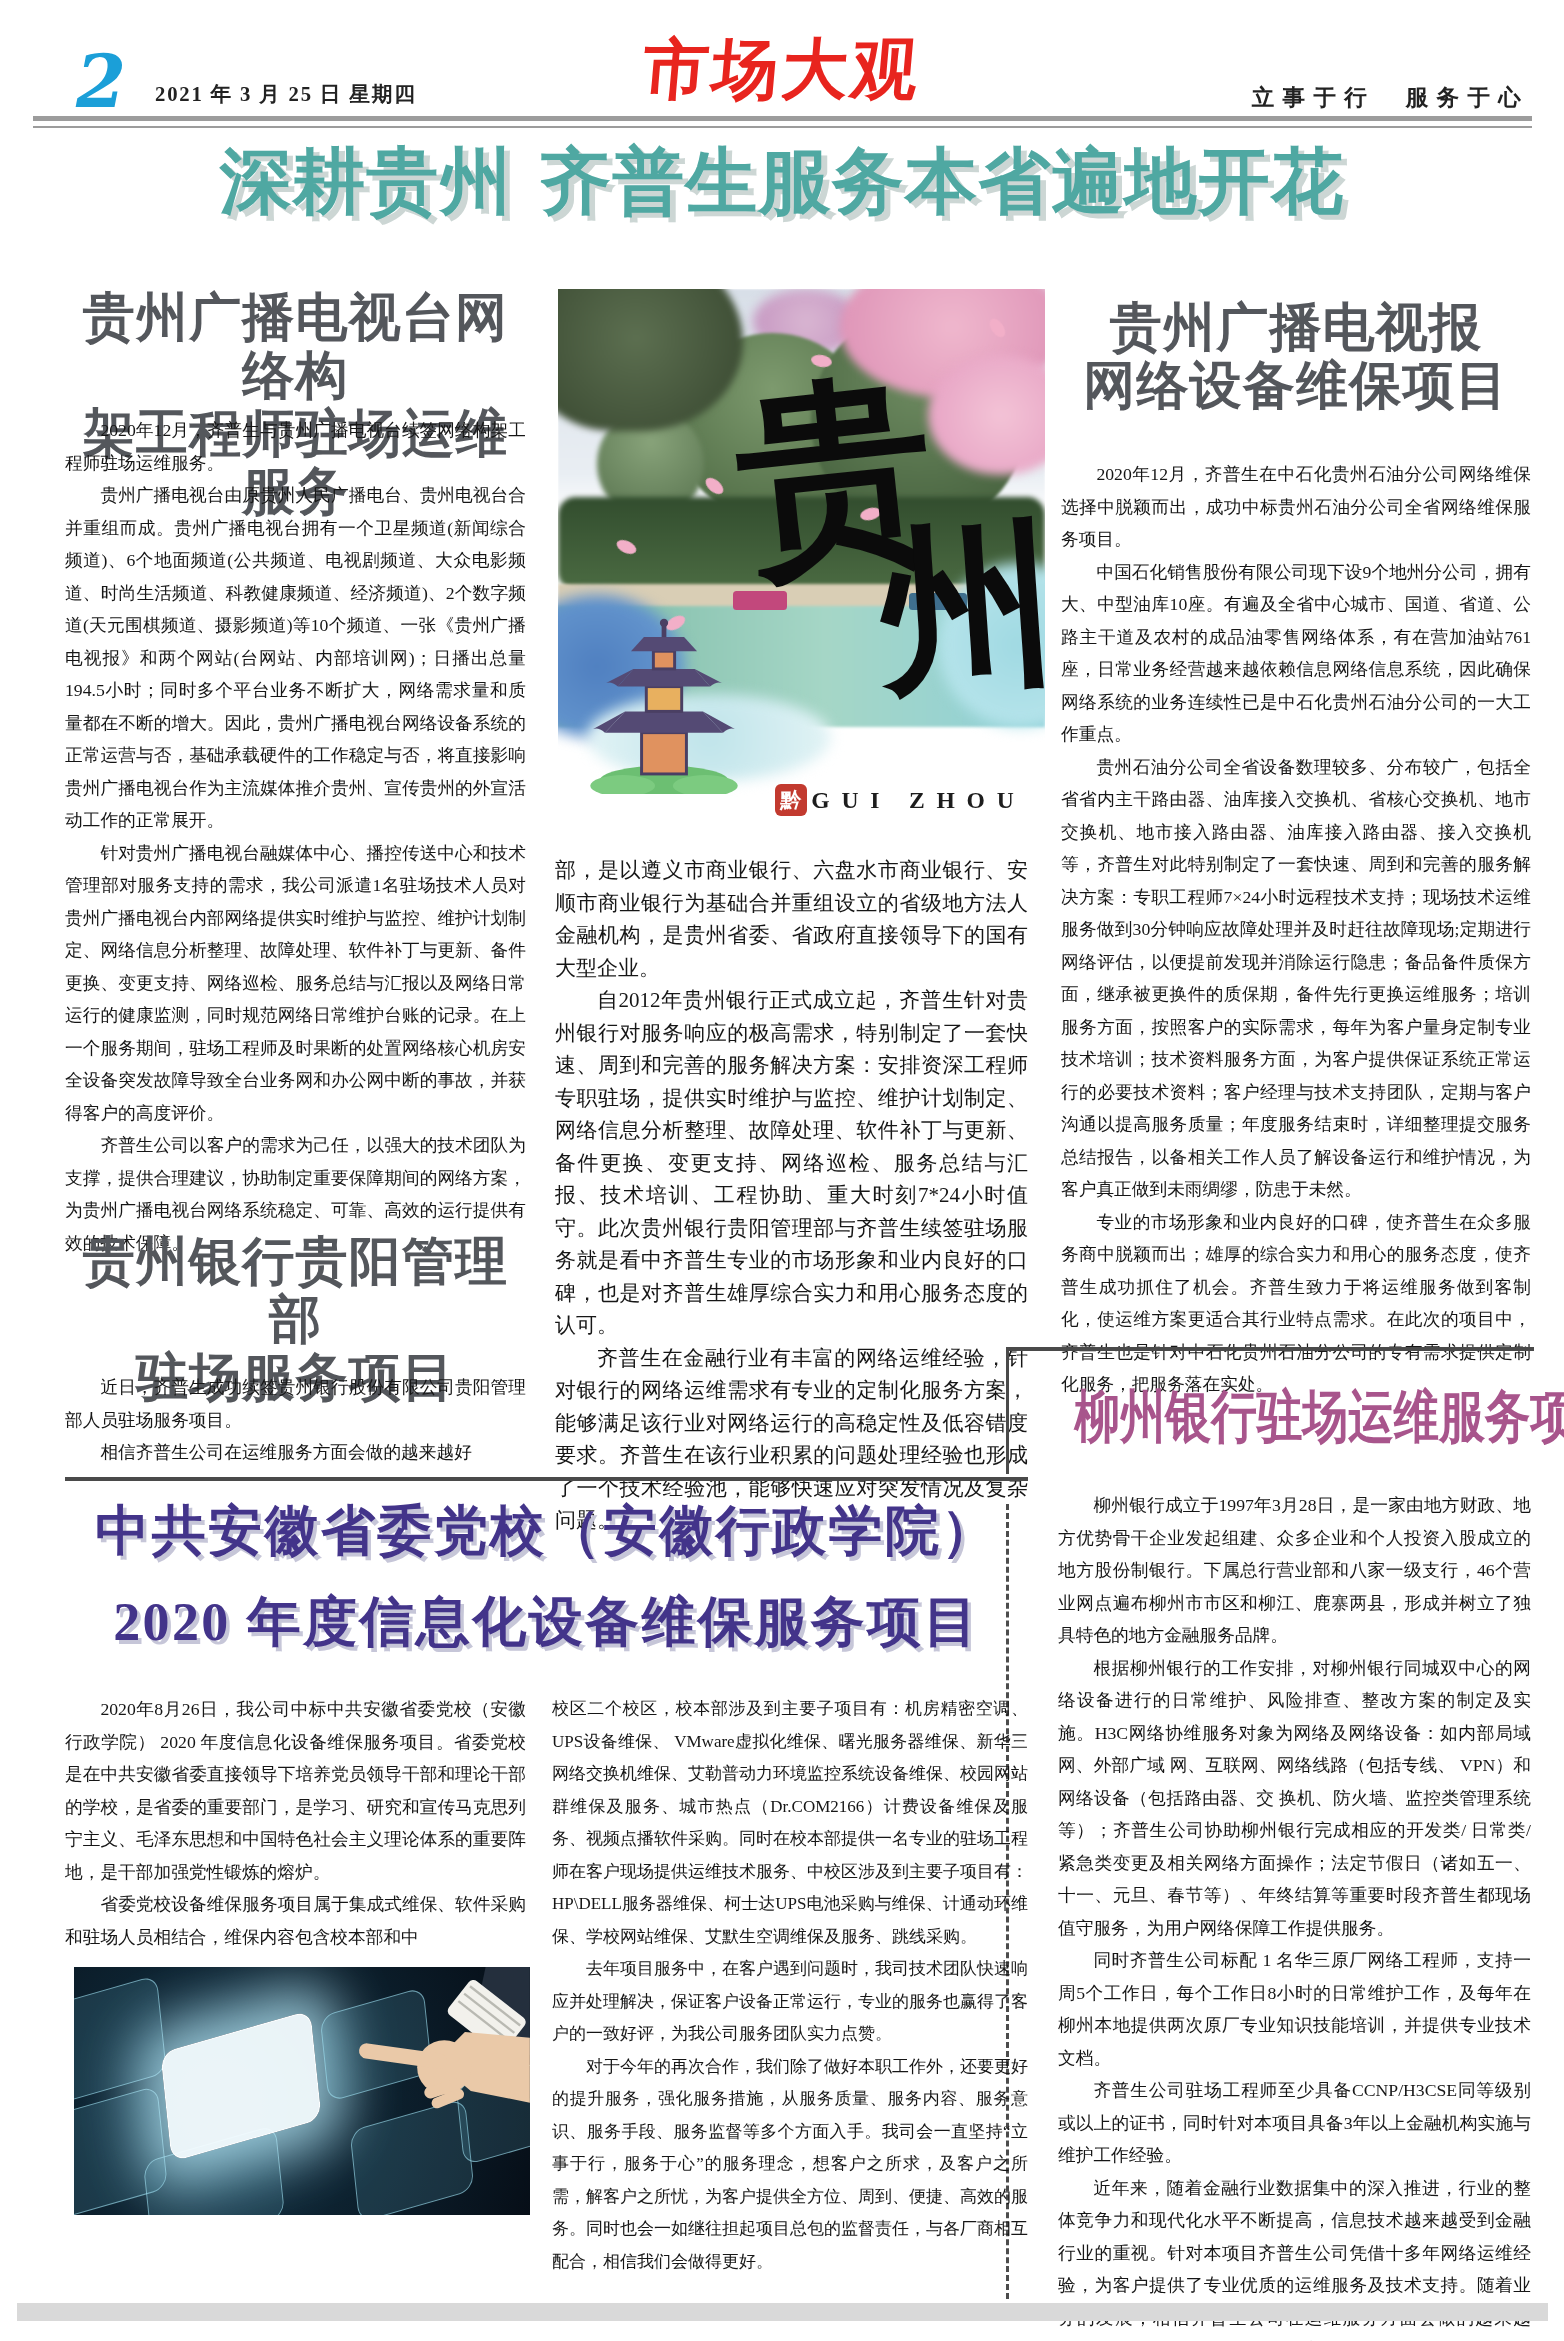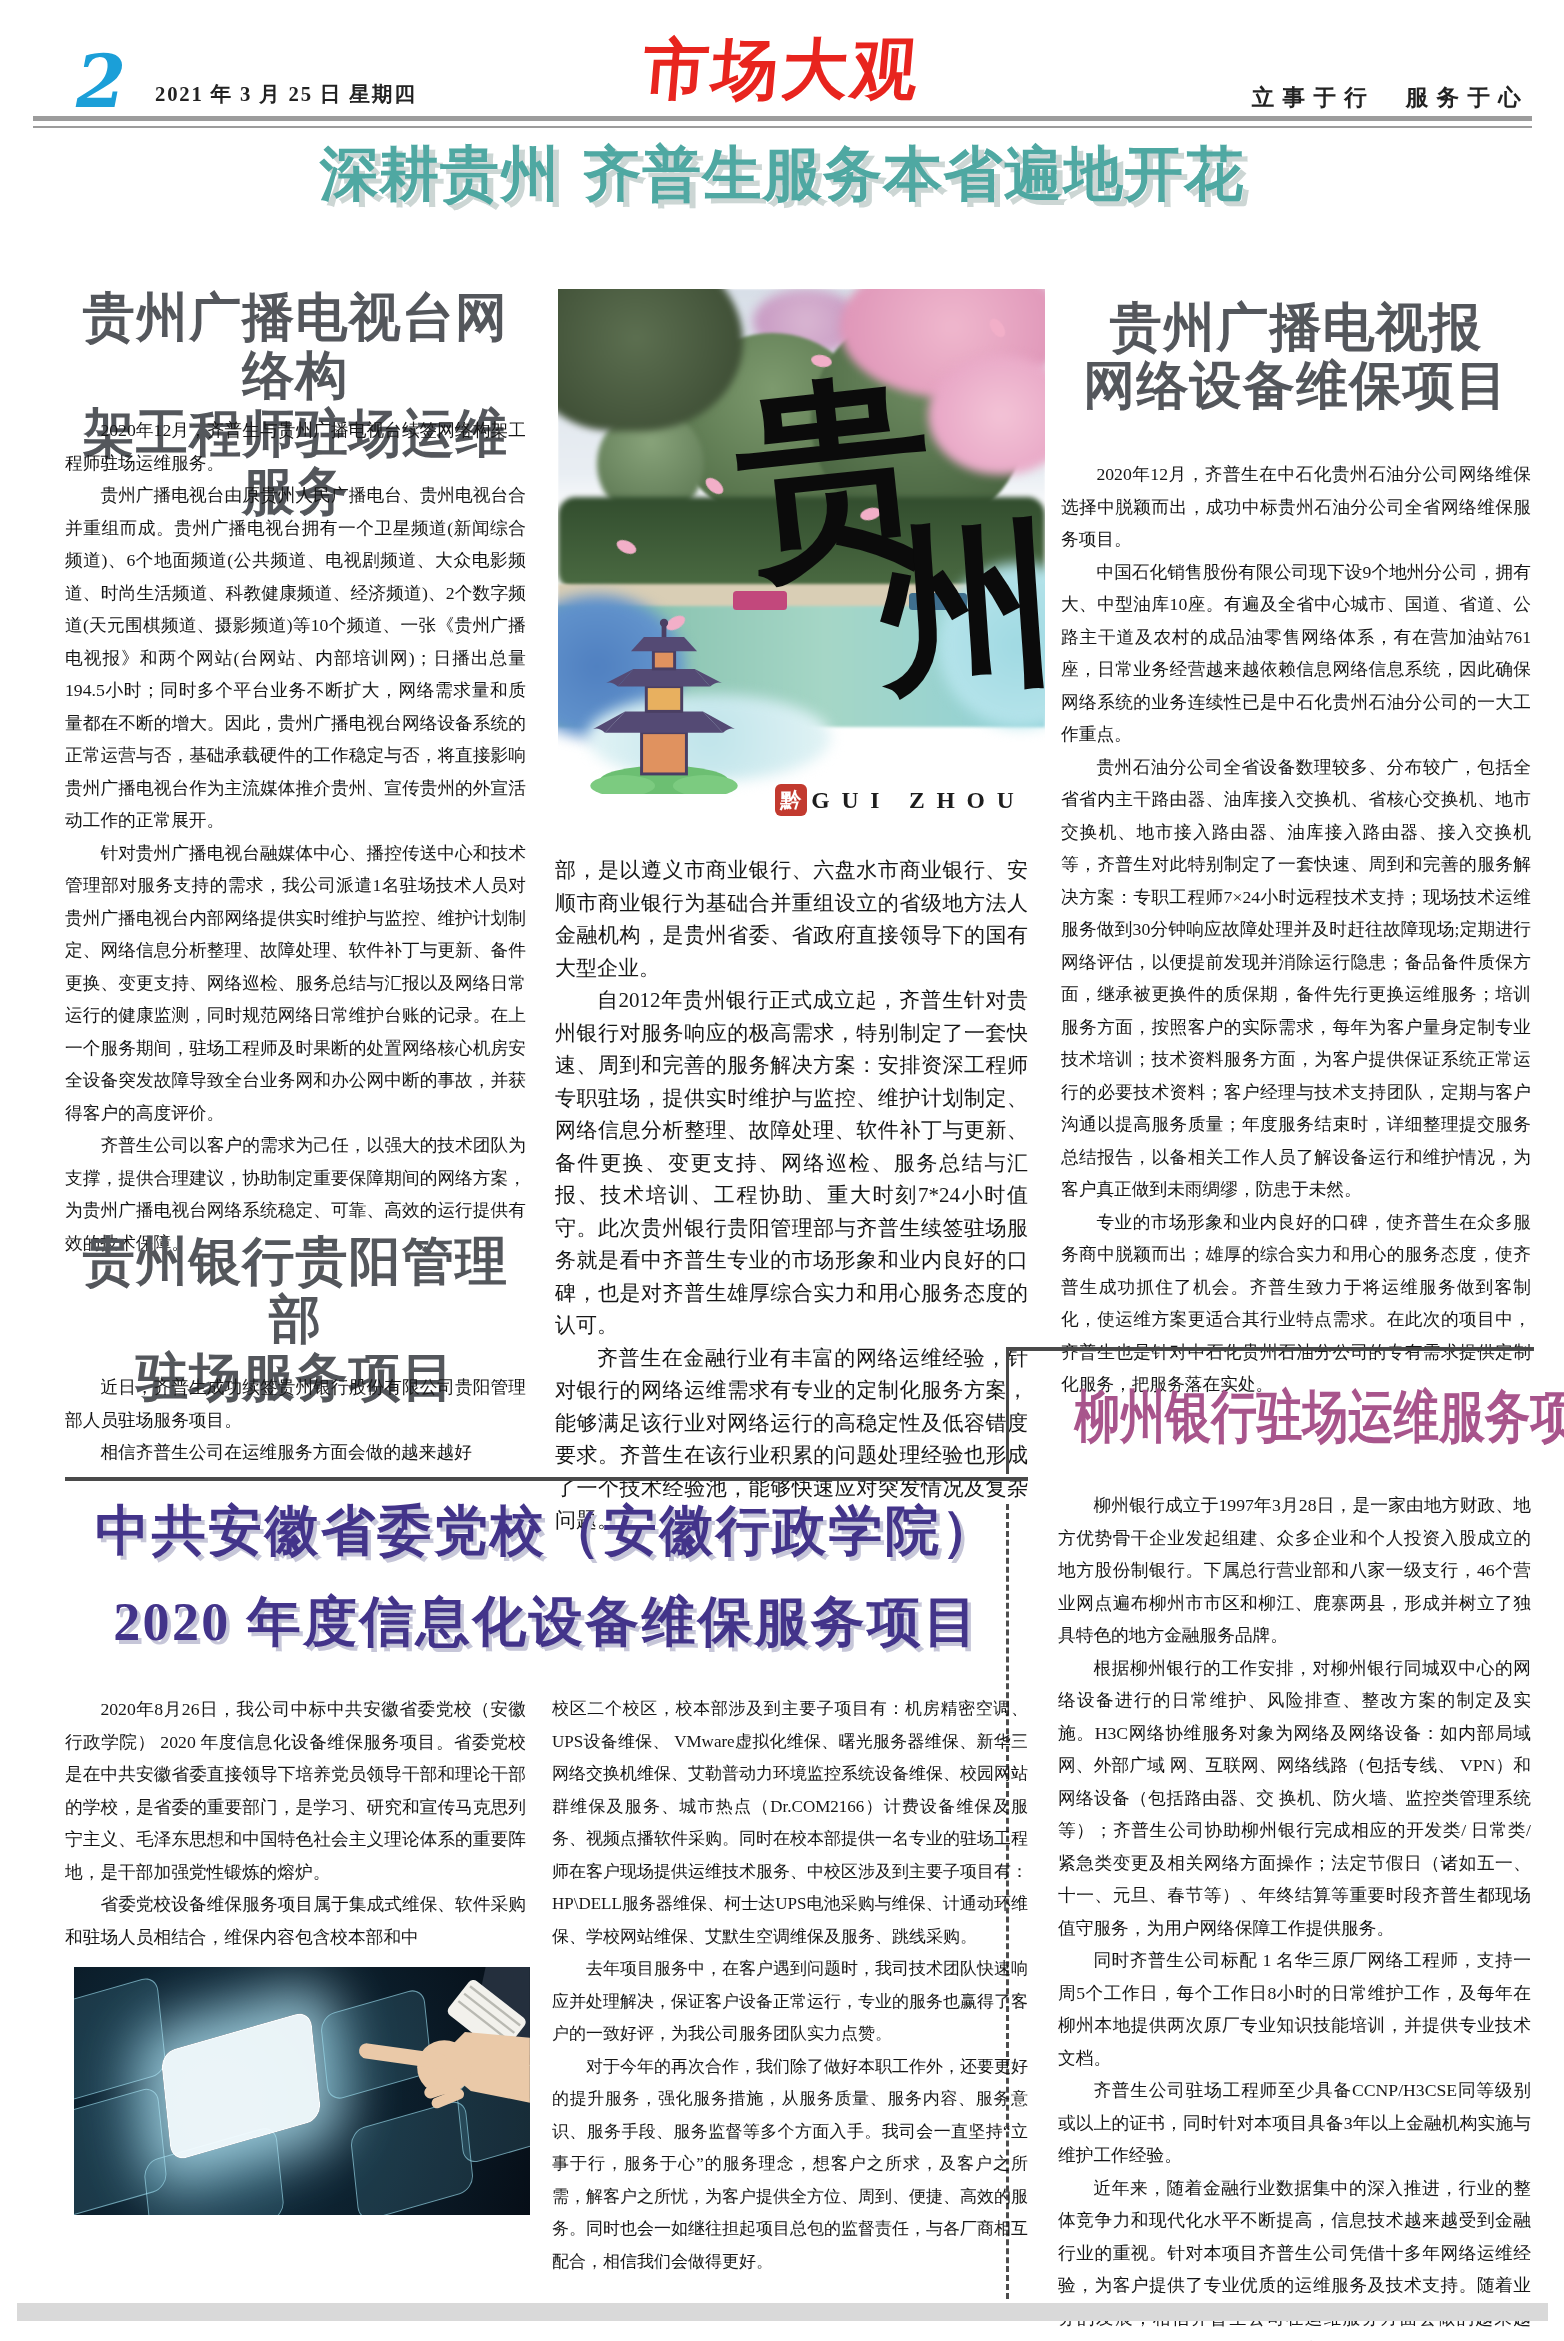--- a/index.html
+++ b/index.html
@@ -11,21 +11,21 @@
   .page-num{left:76px;top:46px;font-size:72px;line-height:1;font-style:italic;font-weight:bold;
             color:#1b9fd8;font-family:"DejaVu Serif",serif;}
   .date{left:155px;top:80px;font-size:20.7px;font-weight:bold;letter-spacing:1.8px;color:#222;}
   .masthead{left:50%;top:37px;transform:translateX(-50%) skewX(-5deg);font-size:66px;line-height:1;
             font-weight:bold;color:#e8241e;letter-spacing:3.5px;}
   .slogan{right:35px;top:82px;font-size:22.5px;font-weight:bold;letter-spacing:8.3px;color:#222;}
   .rule-a{left:32.5px;top:116px;width:1499px;height:5.3px;background:#9c9c9c;}
   .rule-b{left:32.5px;top:126px;width:1499px;height:2.4px;background:#9c9c9c;}
 
   
-  .headline{left:0;top:142px;width:100%;text-align:center;font-size:59px;line-height:1.1;
+  .headline{left:0;top:142px;width:100%;text-align:center;font-size:72px;line-height:1.1;
             font-family:"DejaVu Sans","Liberation Sans",sans-serif;font-weight:900;color:#4fa8a2;
             text-shadow:5.9px 5.3px 0 #ccd6d4;letter-spacing:1.2px;}
 
   
   .col-title{font-family:"DejaVu Sans","Liberation Sans",sans-serif;font-weight:bold;color:#54575c;
              text-align:center;font-size:52px;line-height:58px;letter-spacing:1.2px;}
   .liuzhou-title{font-family:"DejaVu Sans","Liberation Sans",sans-serif;font-weight:bold;color:#a8558c;
                  font-size:57px;line-height:1;white-space:nowrap;display:inline-block;
                  transform:scaleX(.8);transform-origin:center;}
   .dx-title{font-weight:bold;color:#43348a;text-align:center;font-size:54px;line-height:1;

